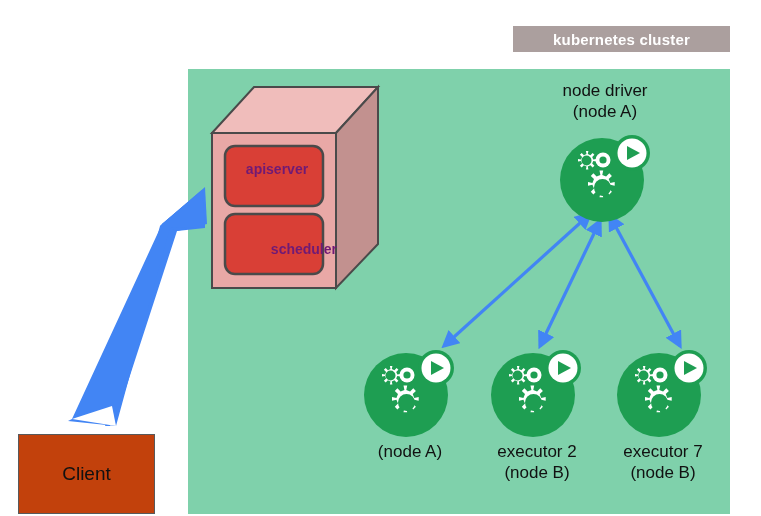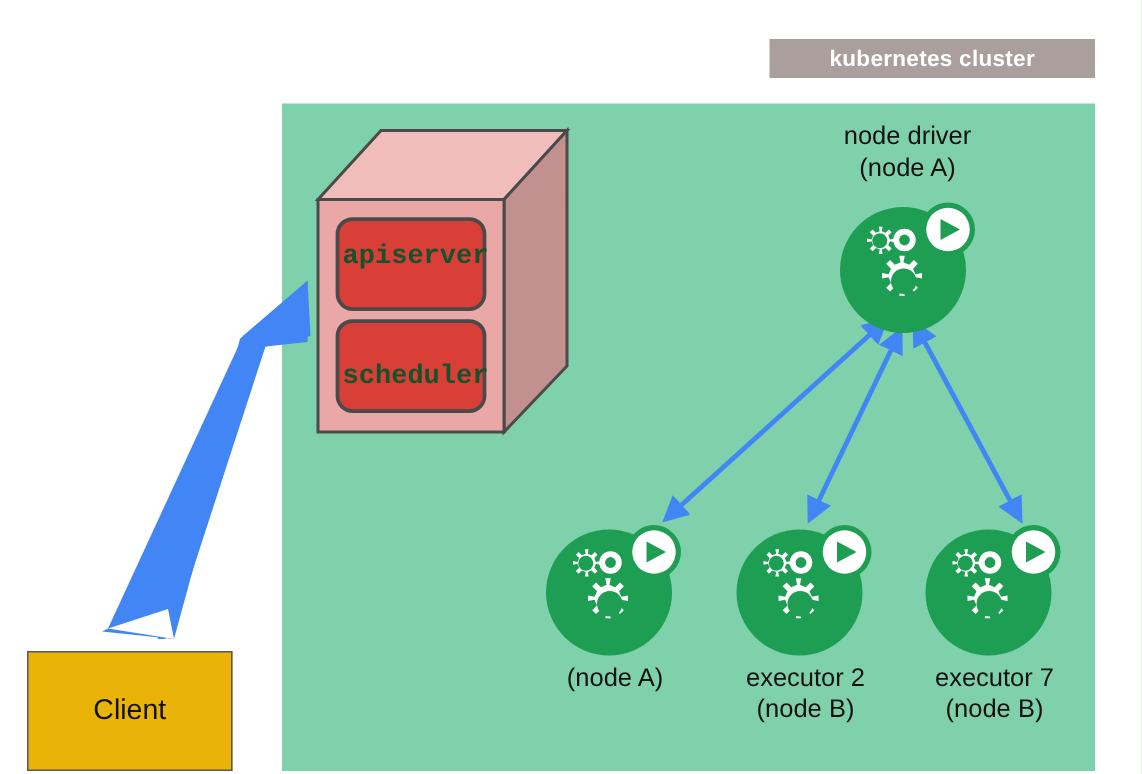--- a/index.html
+++ b/index.html
@@ -46,21 +46,21 @@
     letter-spacing: 0.2px;
   }
 
   
   .client-box {
     position: absolute;
     left: 18px;
     top: 418px;
     width: 137px;
     height: 80px;
-    background: #eab308;
+    background: #c2410c;
     border: 1.5px solid #58595b;
     display: flex;
     align-items: center;
     justify-content: center;
     box-sizing: border-box;
   }
   .client-label {
     font-size: 19px;
     color: #111111;
   }
@@ -70,29 +70,28 @@
     position: absolute;
     left: 205px;
     top: 65px;
     width: 180px;
     height: 215px;
   }
   .cube svg { display: block; }
 
   .cube-text {
     position: absolute;
-    color: #14532d;
-    font-size: 18px;
+    color: #701a75;
+    font-size: 14px;
     font-weight: bold;
     width: 120px;
     text-align: center;
-    font-family: Liberation Mono, monospace;
   }
   .cube-text.apiserver { left: 12px; top: 80px; }
-  .cube-text.scheduler { left: 12px; top: 160px; }
+  .cube-text.scheduler { left: 12px; top: 160px; text-align: right; }
 
   
   .submit-arrow {
     position: absolute;
     left: 50px;
     top: 160px;
     width: 175px;
     height: 260px;
   }
   .submit-label {

